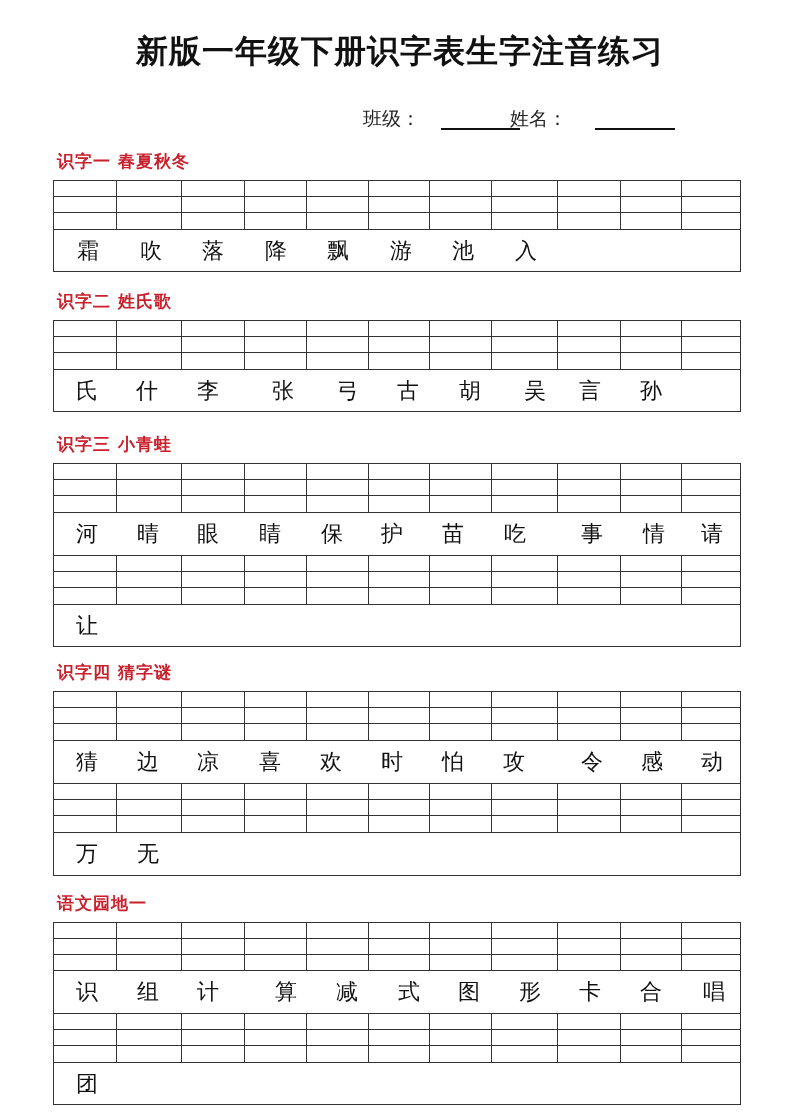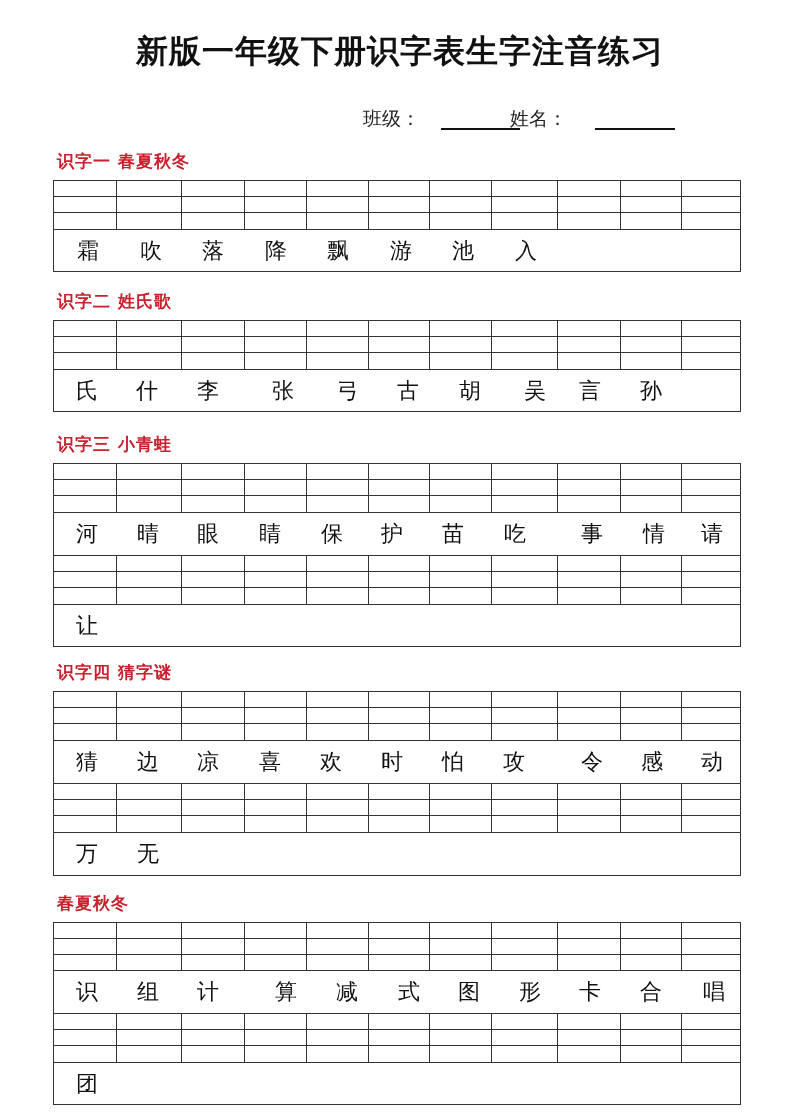--- a/index.html
+++ b/index.html
@@ -224,21 +224,21 @@
       <div style="position: absolute; left: 253px; width: 62px; top: 92px; height: 49px;"></div>
       <div style="position: absolute; left: 315px; width: 61px; top: 92px; height: 49px;"></div>
       <div style="position: absolute; left: 376px; width: 62px; top: 92px; height: 49px;"></div>
       <div style="position: absolute; left: 438px; width: 66px; top: 92px; height: 49px;"></div>
       <div style="position: absolute; left: 504px; width: 63px; top: 92px; height: 49px;"></div>
       <div style="position: absolute; left: 567px; width: 61px; top: 92px; height: 49px;"></div>
       <div style="position: absolute; left: 628px; width: 60px; top: 92px; height: 49px;"></div>
       <span class="ch" style="left: 33px; top: 151px;">万</span>
       <span class="ch" style="left: 94px; top: 151px;">无</span>
     </div>
-    <div class="sec-title" style="top: 892px;">春夏秋冬</div>
+    <div class="sec-title" style="top: 892px;">语文园地一</div>
     <div class="table" style="top: 922px; height: 183px;">
       <div class="hline" style="top: 15px;"></div>
       <div class="hline" style="top: 31px;"></div>
       <div class="hline" style="top: 47px;"></div>
       <div class="vline" style="left: 62px; top: 0px; height: 48px;"></div>
       <div class="vline" style="left: 127px; top: 0px; height: 48px;"></div>
       <div class="vline" style="left: 190px; top: 0px; height: 48px;"></div>
       <div class="vline" style="left: 252px; top: 0px; height: 48px;"></div>
       <div class="vline" style="left: 314px; top: 0px; height: 48px;"></div>
       <div class="vline" style="left: 375px; top: 0px; height: 48px;"></div>

